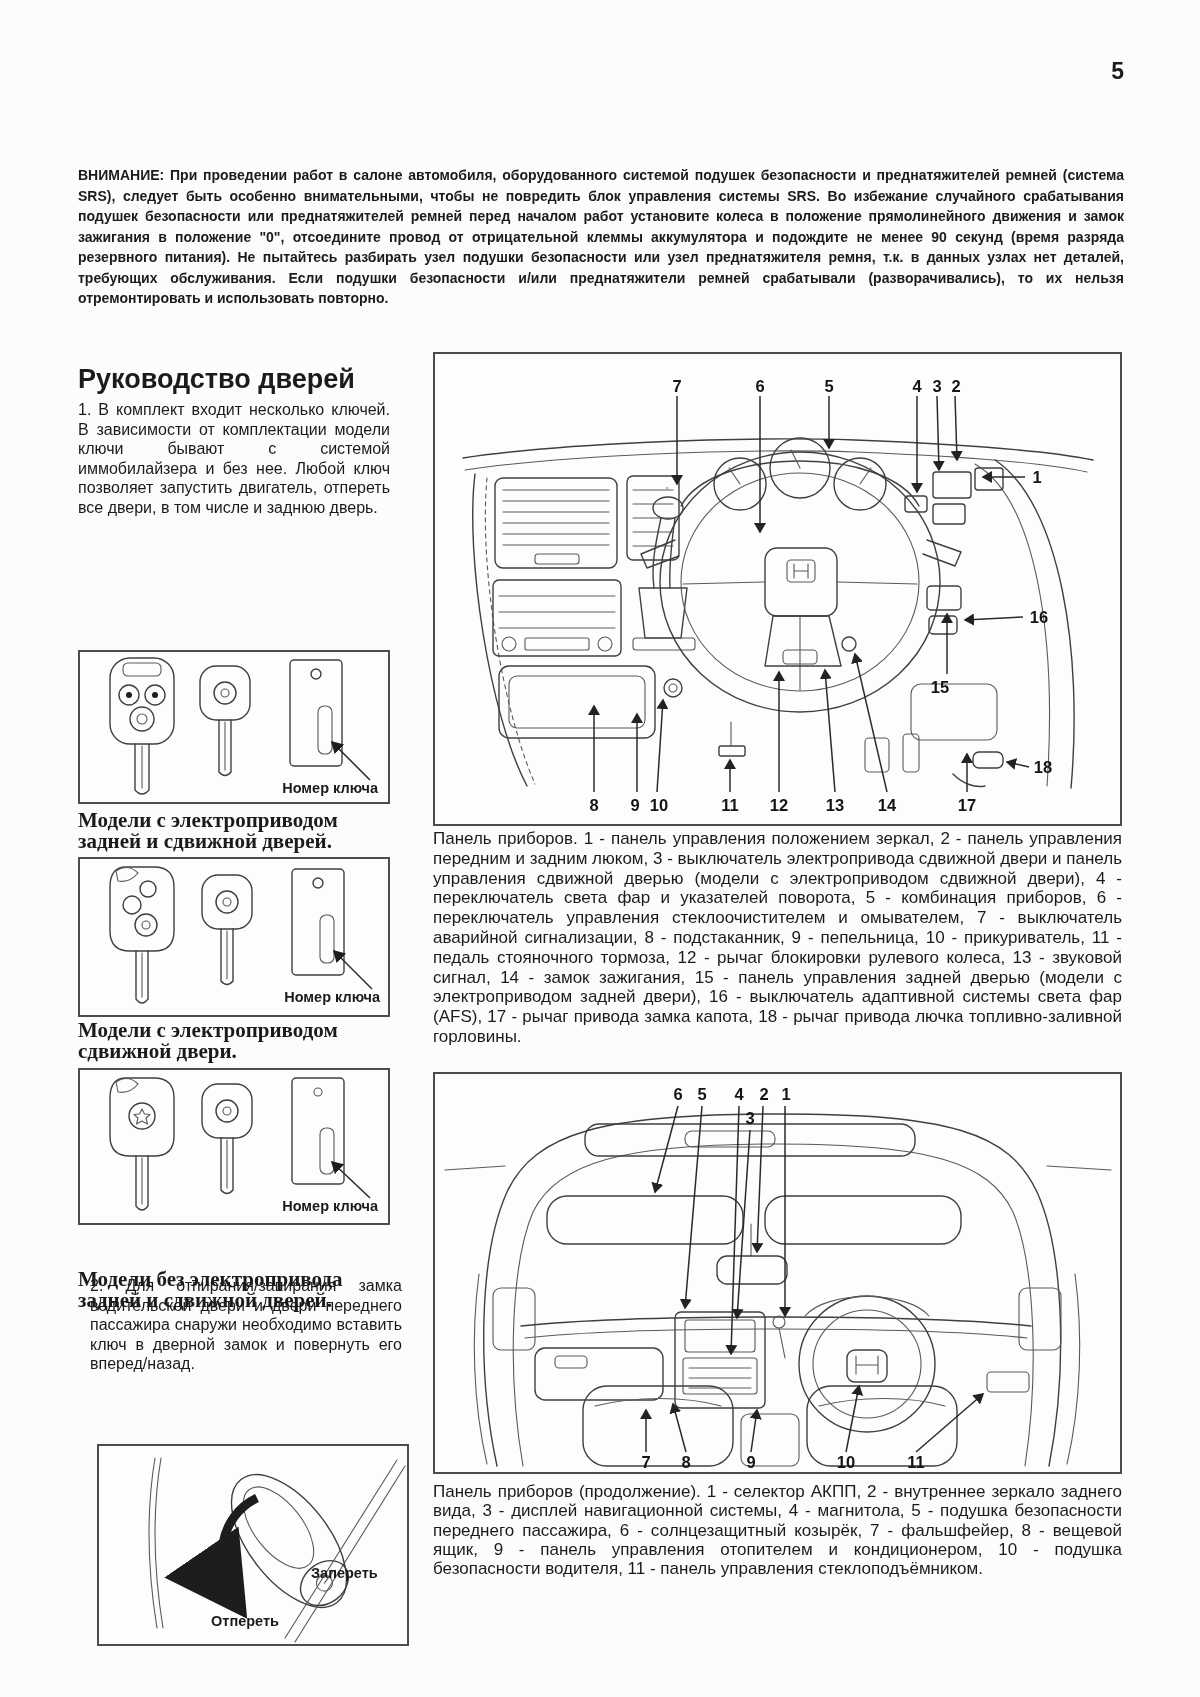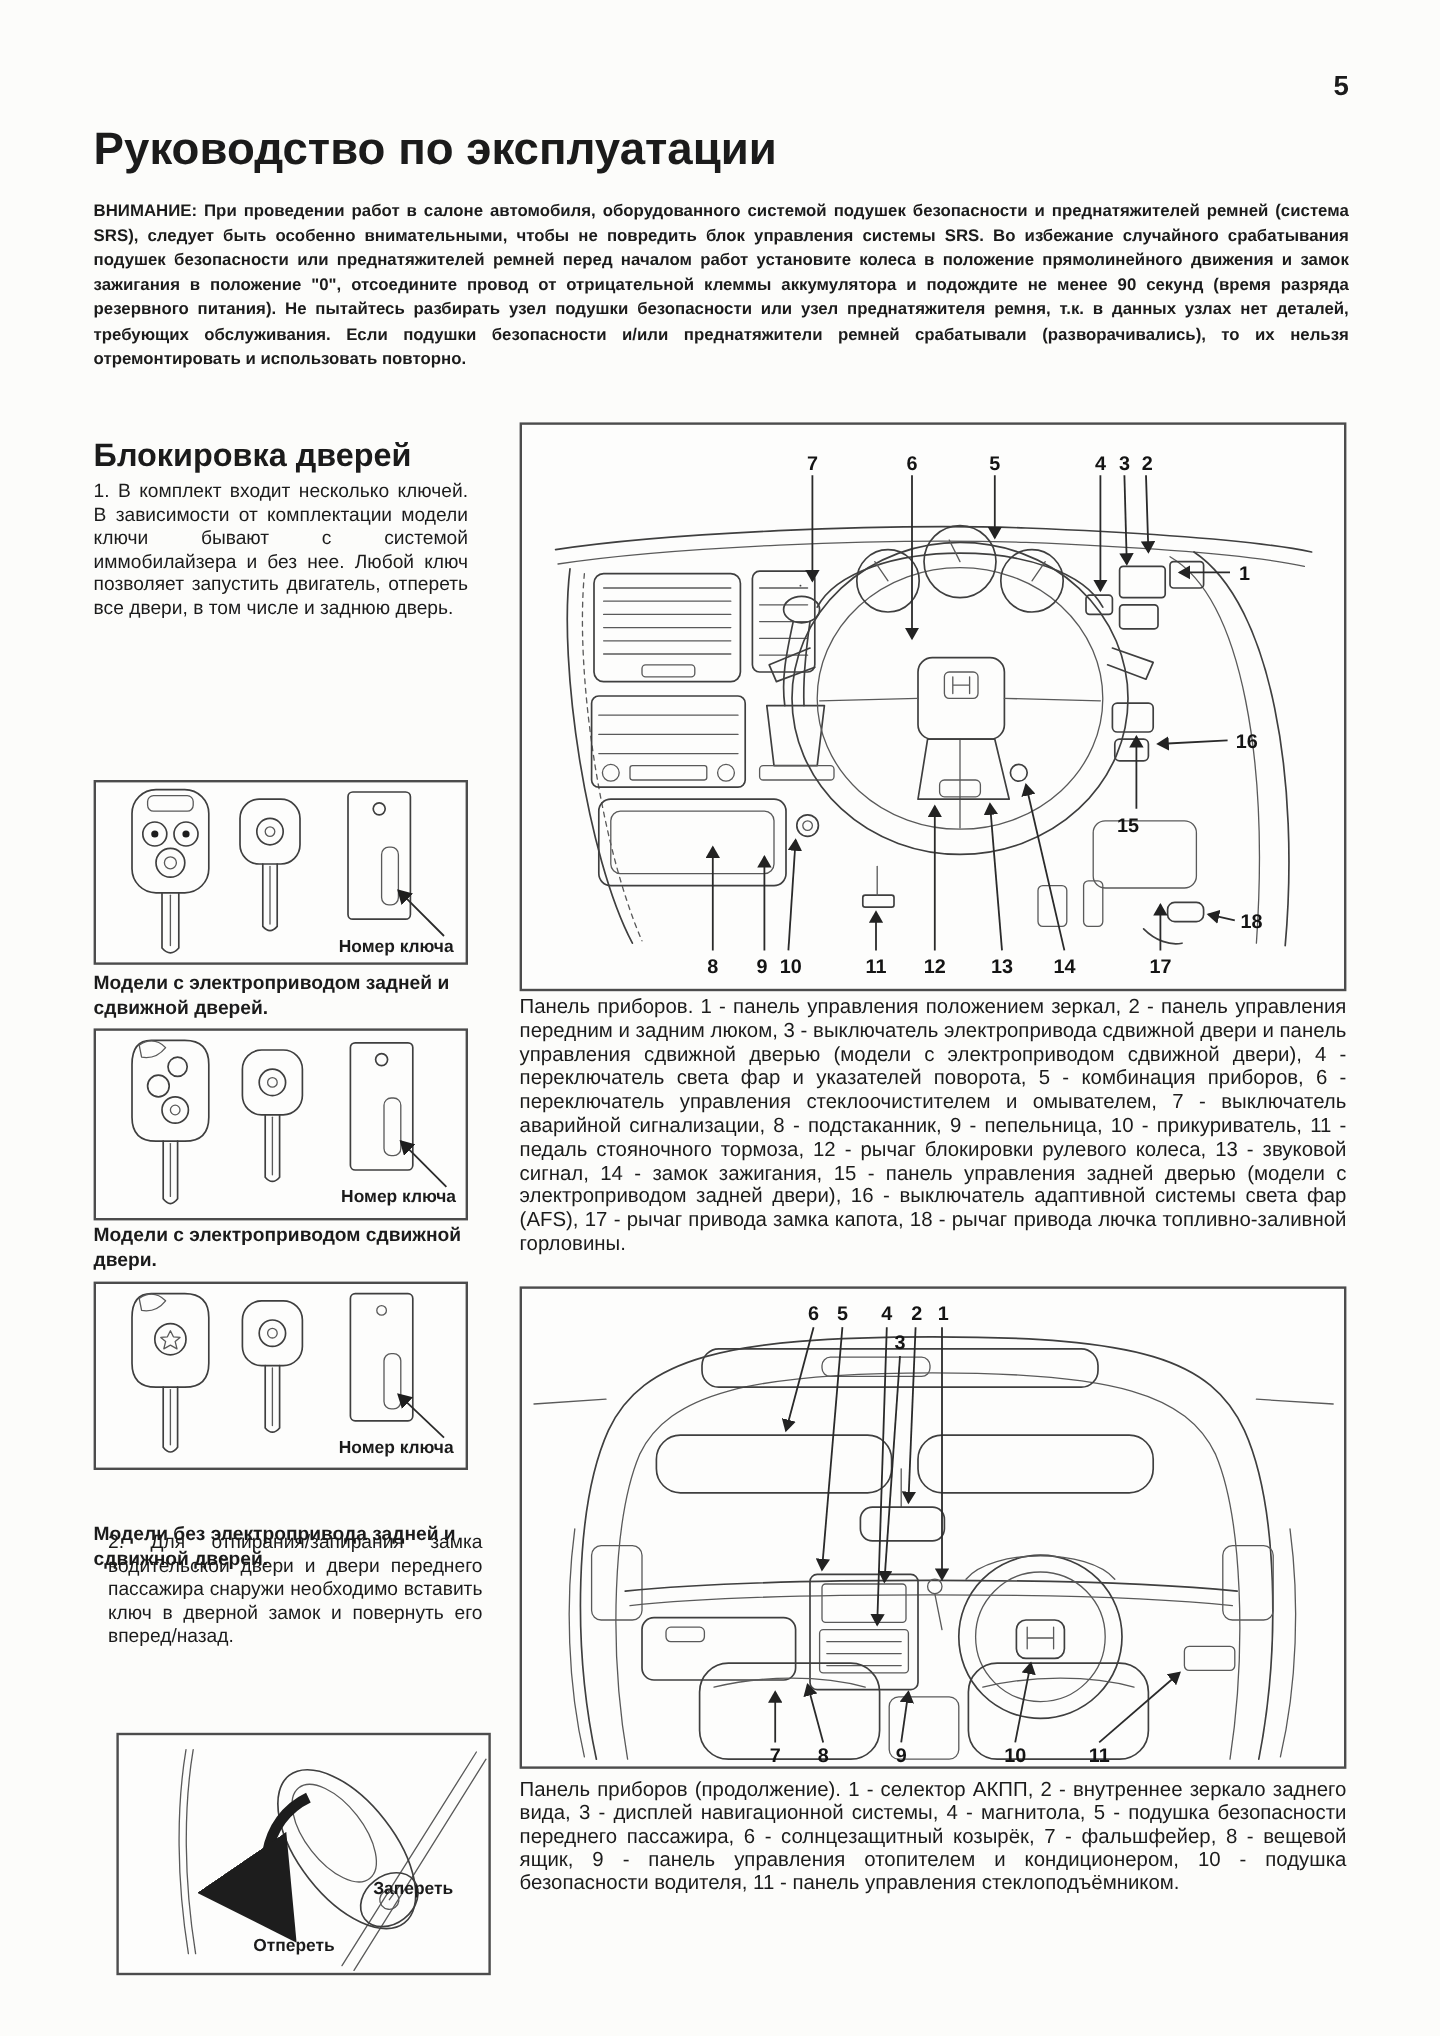--- a/index.html
+++ b/index.html
@@ -10,44 +10,43 @@
   }
   .abs{position:absolute;}
   .pagenum{font-size:23px;font-weight:bold;}
   .title{font-size:38px;font-weight:bold;letter-spacing:0px;}
   .warning{width:1046px;font-size:14px;font-weight:bold;line-height:20.5px;text-align:justify;}
   .h2{font-size:27px;font-weight:bold;}
   .body-t{width:312px;font-size:16px;line-height:19.5px;text-align:justify;}
   .note-t{width:312px;font-size:16px;line-height:20px;text-align:justify;font-style:italic;color:#242424;}
   .note-t .nlab{text-decoration:underline;}
   .figbox{border:2px solid #4c4c4c;background:#fdfdfc;}
-  .figcap-l{width:312px;font-size:16px;font-weight:bold;line-height:20.5px;}
+  .figcap-l{width:312px;font-size:21px;font-weight:bold;line-height:20.5px;font-family:Liberation Serif, serif;}
   .figcap-r{width:689px;font-size:17px;font-weight:normal;line-height:19.8px;text-align:justify;}
   .capB{line-height:19.3px;}
   svg{display:block;}
   svg .ln{fill:none;stroke:#3f3f3f;stroke-width:1.4;stroke-linecap:round;stroke-linejoin:round;}
   svg .ln2{fill:none;stroke:#5a5a5a;stroke-width:1.1;stroke-linecap:round;stroke-linejoin:round;}
   svg .dash{stroke-dasharray:4 4;}
   svg .lead{fill:none;stroke:#2a2a2a;stroke-width:1.5;}
   svg .num{font:bold 16.5px "Liberation Sans", sans-serif;fill:#141414;text-anchor:middle;}
   svg .lbl{font:bold 14.5px "Liberation Sans", sans-serif;fill:#1b1b1b;}
   svg .fillb{fill:#1d1d1d;stroke:none;}
 </style>
 </head>
 <body>
 
 <div class="page">
 
   <div class="abs pagenum" style="top:58px;right:76px;">5</div>
 
-  <div class="abs title" style="top:104px;left:78px;">Руководство по эксплуатации</div>
 
   <div class="abs warning" style="top:165px;left:78px;">ВНИМАНИЕ: При проведении работ в салоне автомобиля, оборудованного системой подушек безопасности и преднатяжителей ремней (система SRS), следует быть особенно внимательными, чтобы не повредить блок управления системы SRS. Во избежание случайного срабатывания подушек безопасности или преднатяжителей ремней перед началом работ установите колеса в положение прямолинейного движения и замок зажигания в положение "0", отсоедините провод от отрицательной клеммы аккумулятора и подождите не менее 90 секунд (время разряда резервного питания). Не пытайтесь разбирать узел подушки безопасности или узел преднатяжителя ремня, т.к. в данных узлах нет деталей, требующих обслуживания. Если подушки безопасности и/или преднатяжители ремней срабатывали (разворачивались), то их нельзя отремонтировать и использовать повторно.</div>
 
-  <div class="abs h2" style="top:364px;left:78px;">Блокировка дверей</div>
+  <div class="abs h2" style="top:364px;left:78px;">Руководство дверей</div>
 
   <div class="abs body-t" style="top:400px;left:78px;">1. В комплект входит несколько ключей. В зависимости от комплектации модели ключи бывают с системой иммобилайзера и без нее. Любой ключ позволяет запустить двигатель, отпереть все двери, в том числе и заднюю дверь.</div>
 
 
   <div class="abs figbox" style="top:650px;left:78px;width:308px;height:150px;">
     <svg width="308" height="150" viewBox="0 0 308 150">
       <defs>
           <marker id="ar1" markerWidth="9" markerHeight="9" refX="7" refY="4.5" orient="auto">
             <path d="M0,0 L8,4.5 L0,9 Z" fill="#1d1d1d"></path>
           </marker>

